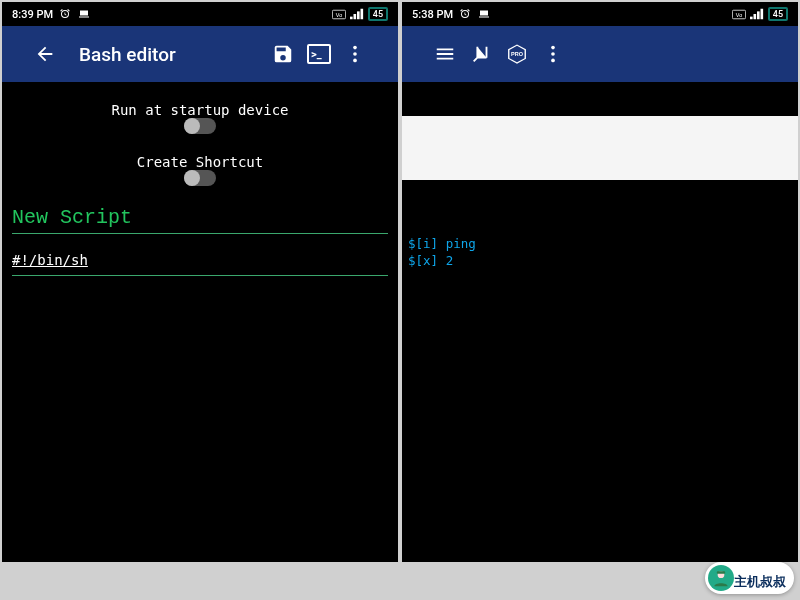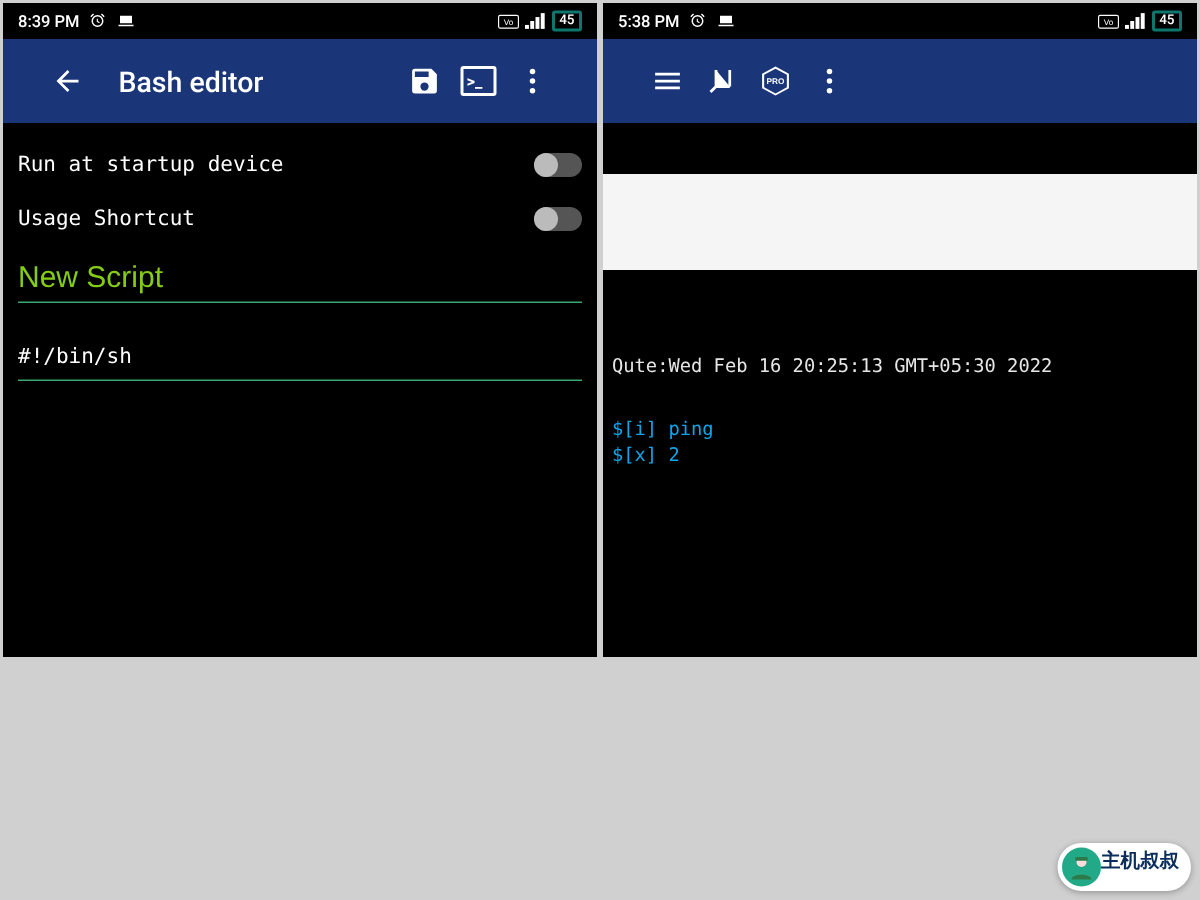--- a/index.html
+++ b/index.html
@@ -7,21 +7,21 @@
       width: 800px;
       height: 600px;
       background: #d0d0d0;
       font-family: Roboto, Arial, sans-serif;
       display: flex;
       overflow: hidden;
       position: relative;
     }
     .phone {
       width: 396px;
-      height: 436px;
+      height: 560px;
       background: #000;
       position: relative;
       overflow: hidden;
     }
     .phone-left { margin: 2px 2px 2px 2px; }
     .phone-right { margin: 2px 2px 2px 2px; }
 
     .status-bar {
       height: 24px;
       background: #000;
@@ -75,20 +75,21 @@
       background: #000;
       color: #fff;
       font-family: monospace;
       padding: 10px 10px;
     }
     .setting-row {
       display: flex;
       justify-content: space-between;
       align-items: center;
       padding: 10px 0;
+      flex-direction: column;
     }
     .setting-label { font-size: 14px; }
     .toggle {
       width: 32px; height: 16px;
       background: #555; border-radius: 8px;
       position: relative;
       cursor: pointer;
     }
     .toggle::after {
       content: '';
@@ -96,40 +97,41 @@
       width: 16px; height: 16px;
       background: #bbb;
       border-radius: 50%;
       left: 0; top: 0;
     }
     .script-name-input {
       width: 100%;
       background: transparent;
       border: none;
       border-bottom: 1px solid #3aa76d;
-      color: #84cc16;
+      color: #22c55e;
       font-size: 20px;
-      font-family: Liberation Sans, sans-serif;
+      font-family: Liberation Mono, monospace;
       padding: 4px 0;
       margin-top: 6px;
       outline: none;
     }
     .script-body-input {
       width: 100%;
       background: transparent;
       border: none;
       border-bottom: 1px solid #3aa76d;
       color: #fff;
       font-size: 14px;
       font-family: monospace;
       padding: 4px 0;
-      margin-top: 24px;
+      margin-top: 14px;
       outline: none;
       resize: none;
       height: 28px;
+      text-decoration: underline;
     }
     .cursor-blink {
       position: relative;
     }
 
     .content-right {
       background: #000;
       color: #e6e6e6;
       font-family: monospace;
       font-size: 12.5px;
@@ -145,21 +147,21 @@
     .qute-date { color: #e6e6e6; margin-bottom: 8px; }
 
     .watermark {
       position: absolute;
       right: 6px;
       bottom: 6px;
       background: #fff;
       border-radius: 16px;
       padding: 3px 8px 3px 3px;
       display: flex;
-      align-items: flex-start;
+      align-items: flex-end;
       gap: 0;
       font-size: 13px;
       font-weight: 700;
       color: #0a2d5c;
       box-shadow: 0 1px 4px rgba(0,0,0,0.3);
     }
     .wm-avatar {
       width: 26px; height: 26px;
       background: #2a8; border-radius: 50%;
       display: flex; align-items: center; justify-content: center;
@@ -225,21 +227,21 @@
         </svg>
     </div>
   </div>
 
   <div class="content-left">
     <div class="setting-row">
       <span class="setting-label">Run at startup device</span>
       <div class="toggle"></div>
     </div>
     <div class="setting-row">
-      <span class="setting-label">Usage Shortcut</span>
+      <span class="setting-label">Create Shortcut</span>
       <div class="toggle"></div>
     </div>
     <input class="script-name-input" value="New Script" style="">
     <textarea class="script-body-input cursor-blink" style="">#!/bin/sh</textarea>
   </div>
 </div>
 
 <div class="phone phone-right">
   <div class="status-bar">
     <div class="status-left">
@@ -297,21 +299,20 @@
           <circle cx="12" cy="5" r="2"></circle>
           <circle cx="12" cy="12" r="2"></circle>
           <circle cx="12" cy="19" r="2"></circle>
         </svg>
     </div>
   </div>
 
   <div class="content-right">
     <div class="white-band"></div>
     <div class="term-body">
-<div class="qute-date">Qute:Wed Feb 16 20:25:13 GMT+05:30 2022</div>
 <span class="prompt">$[i] ping</span>
 <span class="prompt">$[x] 2</span>
     </div>
   </div>
 </div>
 
 <div class="watermark">
   <div class="wm-avatar">
     <svg width="20" height="20" viewBox="0 0 24 24">
         <circle cx="12" cy="8" r="4" fill="#fdd"></circle>

